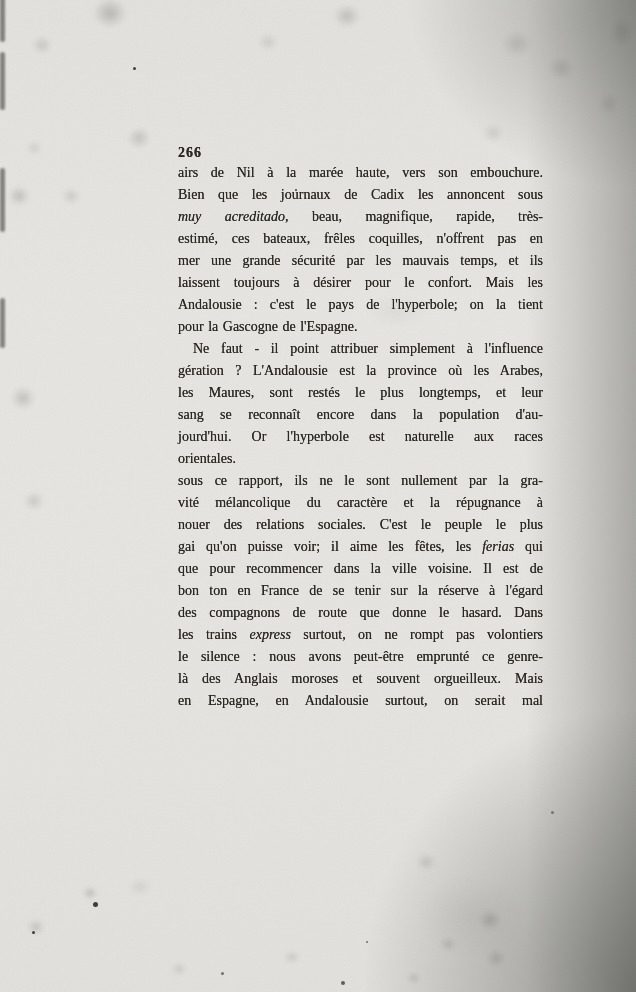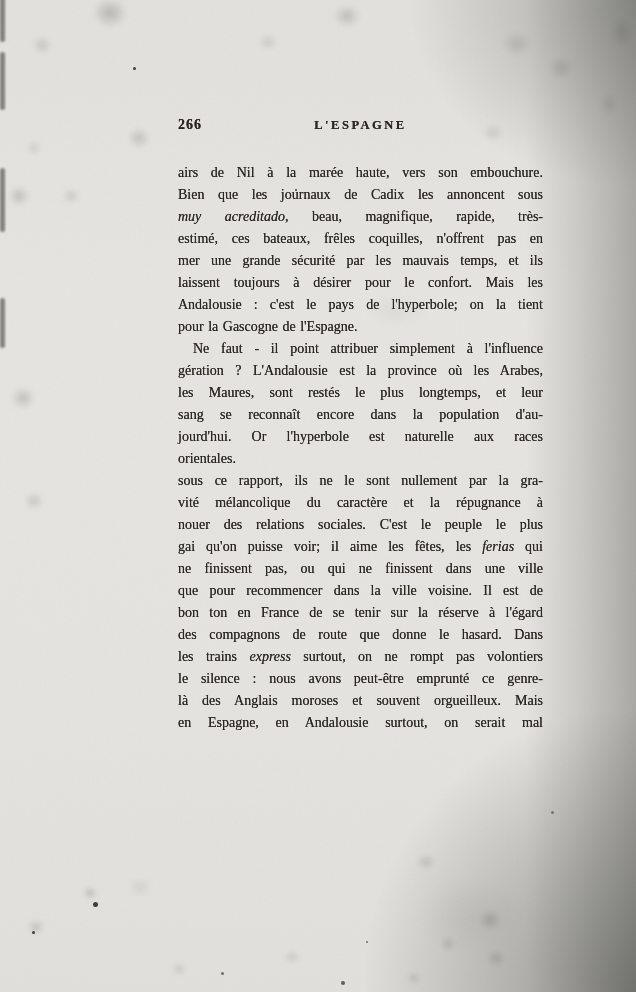--- a/index.html
+++ b/index.html
@@ -38,21 +38,21 @@
     position: absolute; top: 0; right: 0; width: 230px; height: 190px;
     background: radial-gradient(ellipse at 100% 0%, rgba(82,82,78,0.42), rgba(82,82,78,0) 70%);
     pointer-events: none;
   }
   .corner-br {
     position: absolute; bottom: 0; right: 0; width: 270px; height: 280px;
     background: radial-gradient(ellipse at 100% 100%, rgba(60,60,56,0.5), rgba(60,60,56,0) 72%);
     pointer-events: none;
   }
   
-  .header { position: absolute; left: 178px; top: 116px; width: 365px; height: 20px; color: #2b2822; }
+  .header { position: absolute; left: 178px; top: 144px; width: 365px; height: 20px; color: #2b2822; }
   .pagenum {
     position: absolute; left: 0; top: 1px;
     font-size: 14px; font-weight: bold; letter-spacing: 1px;
     text-shadow: 0 0 0.5px rgba(43,40,34,0.9);
   }
   .running-title {
     position: absolute; left: 0; right: 0; top: 2px; text-align: center;
     font-size: 12.5px; font-weight: bold; letter-spacing: 2.5px;
     text-shadow: 0 0 0.5px rgba(43,40,34,0.9);
   }
@@ -121,21 +121,20 @@
   <div class="edgemark" style="top:52px;height:58px"></div>
   <div class="edgemark" style="top:168px;height:64px"></div>
   <div class="edgemark" style="top:298px;height:50px"></div>
 
   <div class="edge-right"></div>
   <div class="corner-tr"></div>
   <div class="corner-br"></div>
 
   <div class="header">
     <span class="pagenum">266</span>
-    <span class="running-title">L'ESPAGNE</span>
   </div>
 
   <div class="textblock" style="color: rgb(43, 40, 34);">
       <div class="line">airs de Nil à la marée haute, vers son embouchure.</div>
       <div class="line">Bien que les journaux de Cadix les annoncent sous</div>
       <div class="line"><i>muy acreditado</i>, beau, magnifique, rapide, très-</div>
       <div class="line">estimé, ces bateaux, frêles coquilles, n'offrent pas en</div>
       <div class="line">mer une grande sécurité par les mauvais temps, et ils</div>
       <div class="line">laissent toujours à désirer pour le confort. Mais les</div>
       <div class="line">Andalousie : c'est le pays de l'hyperbole; on la tient</div>
@@ -143,21 +142,20 @@
       <div class="line indent">Ne faut - il point attribuer simplement à l'influence</div>
       <div class="line">gération ? L'Andalousie est la province où les Arabes,</div>
       <div class="line">les Maures, sont restés le plus longtemps, et leur</div>
       <div class="line">sang se reconnaît encore dans la population d'au-</div>
       <div class="line">jourd'hui. Or l'hyperbole est naturelle aux races</div>
       <div class="line endline">orientales.</div>
       <div class="line">sous ce rapport, ils ne le sont nullement par la gra-</div>
       <div class="line">vité mélancolique du caractère et la répugnance à</div>
       <div class="line">nouer des relations sociales. C'est le peuple le plus</div>
       <div class="line">gai qu'on puisse voir; il aime les fêtes, les <i>ferias</i> qui</div>
-      <div class="line">ne finissent pas, ou qui ne finissent dans une ville</div>
       <div class="line">que pour recommencer dans la ville voisine. Il est de</div>
       <div class="line">bon ton en France de se tenir sur la réserve à l'égard</div>
       <div class="line">des compagnons de route que donne le hasard. Dans</div>
       <div class="line">les trains <i>express</i> surtout, on ne rompt pas volontiers</div>
       <div class="line">le silence : nous avons peut-être emprunté ce genre-</div>
       <div class="line">là des Anglais moroses et souvent orgueilleux. Mais</div>
       <div class="line">en Espagne, en Andalousie surtout, on serait mal</div>
     </div>
 
 </div>

